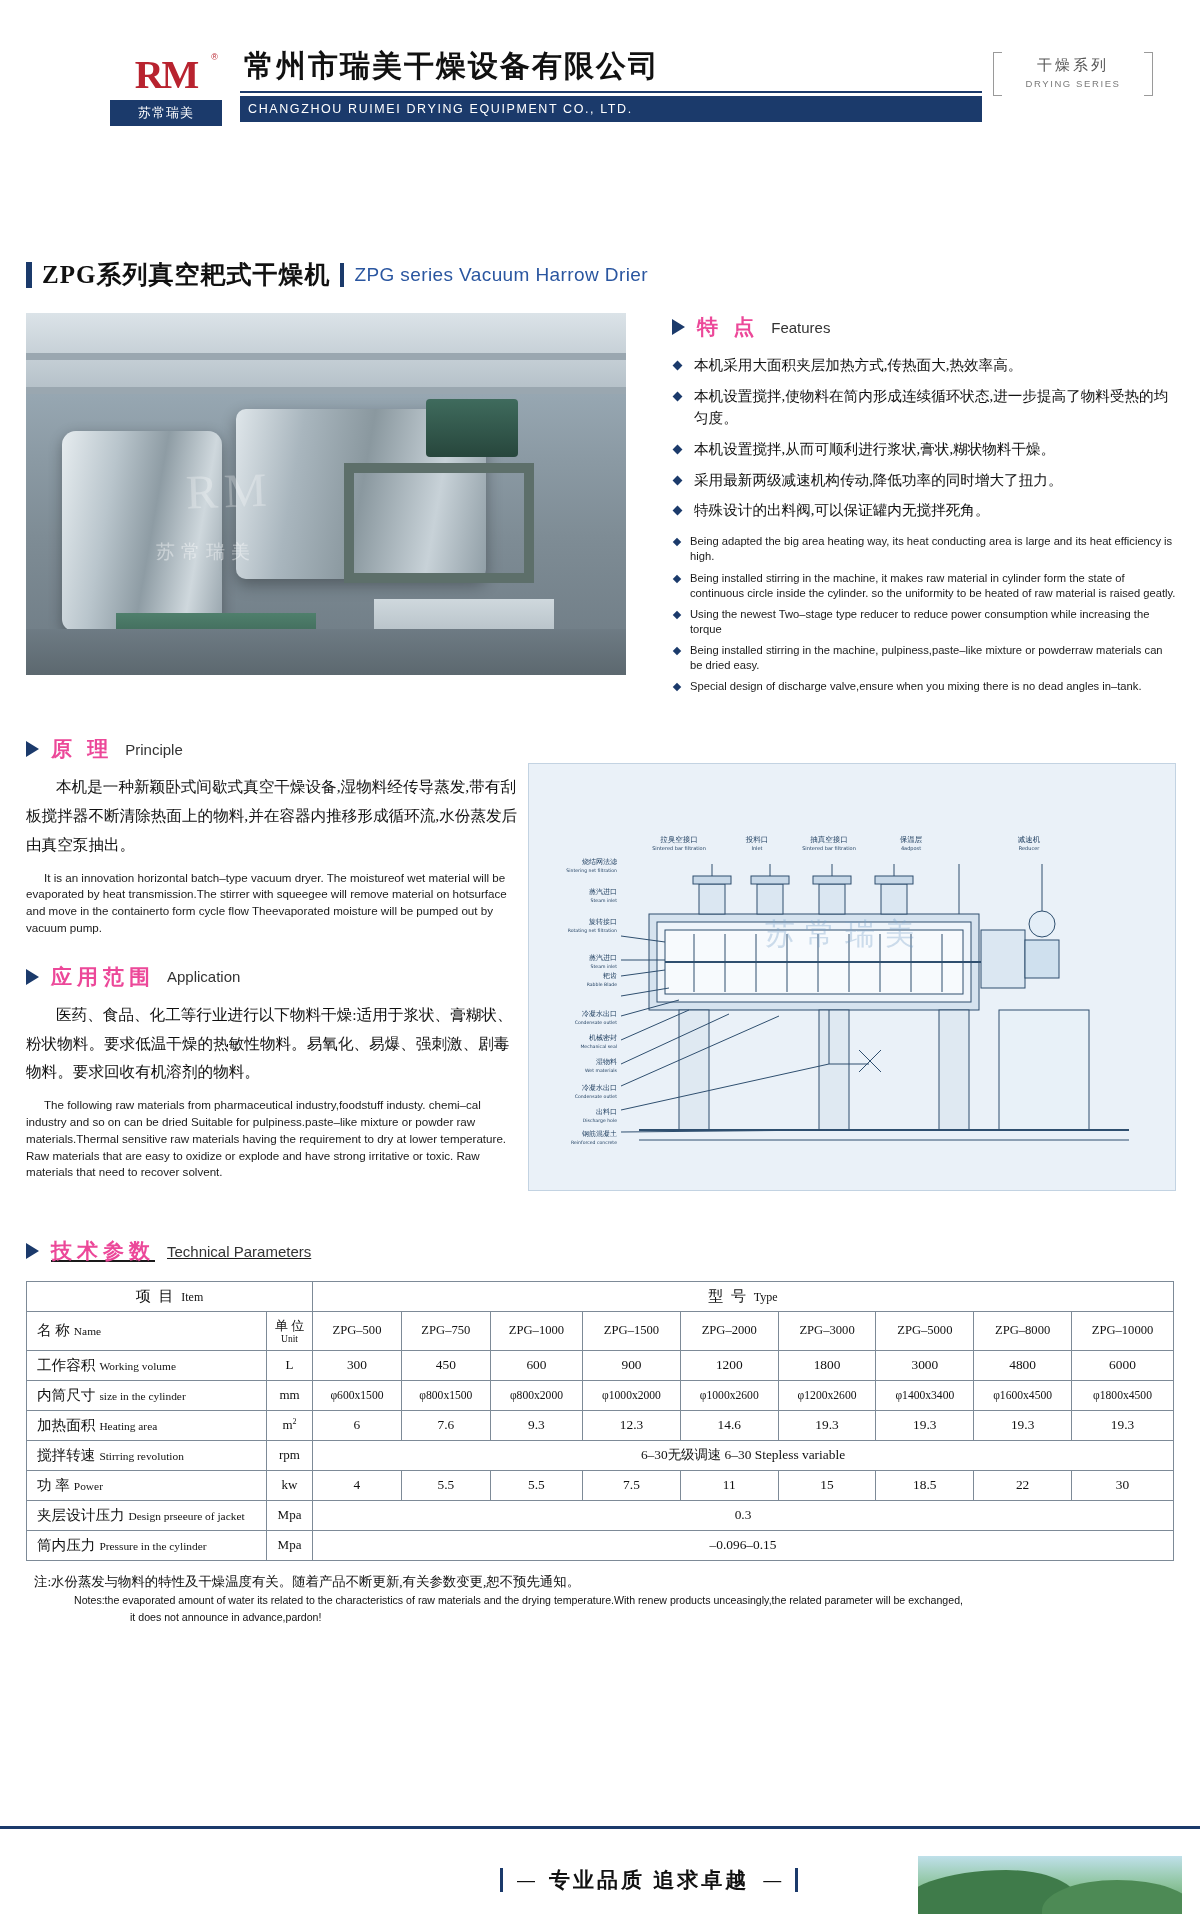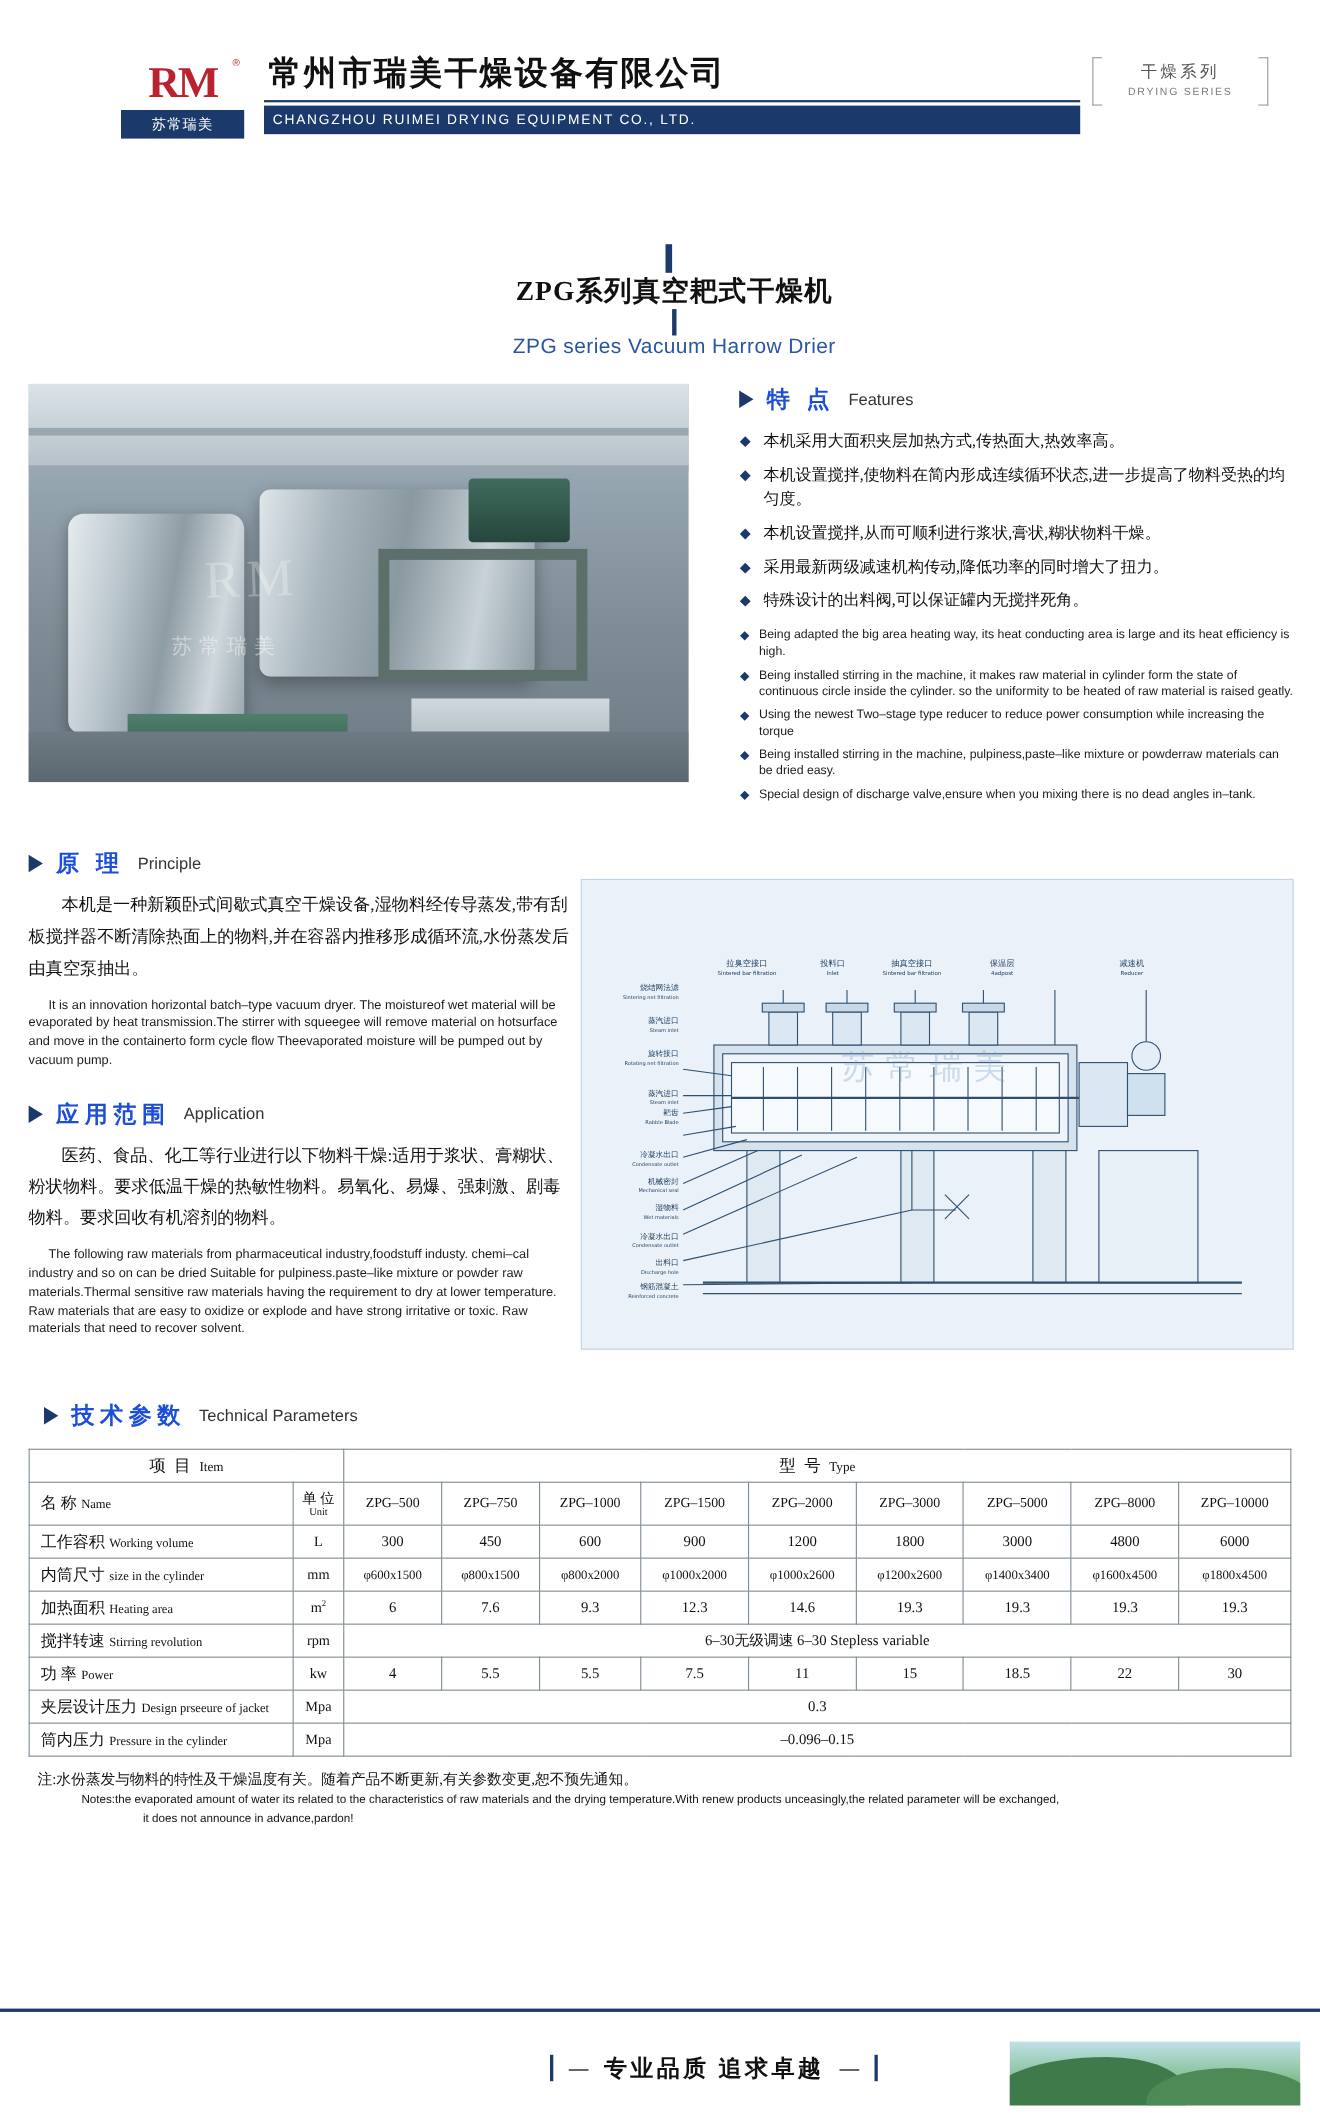--- a/index.html
+++ b/index.html
@@ -110,25 +110,24 @@
     top: -4px;
     width: 9px;
     height: 44px;
     border: 1px solid #9a9a9a;
   }
   .series-tag .br-l { left: -18px; border-right: none; }
   .series-tag .br-r { right: -18px; border-left: none; }
 
   
   .title-row {
-    margin: 62px 0 0 26px;
+    margin: 98px 0 0 26px;
     display: flex;
     align-items: center;
     gap: 0;
-    flex-direction: column;
   }
   .tbar {
     width: 6px; height: 26px;
     background: #1b3a6b;
     margin-right: 10px;
   }
   .title-cn {
     font-family: "Liberation Serif", serif;
     font-size: 25px;
     font-weight: bold;
@@ -235,21 +234,21 @@
     display: flex; align-items: center; gap: 12px;
   }
   .tri {
     width: 0; height: 0;
     border-left: 13px solid #1b3a6b;
     border-top: 8px solid transparent;
     border-bottom: 8px solid transparent;
   }
   .sec-cn {
     font-family: "Liberation Serif", serif;
-    font-size: 21px; font-weight: bold; color: #1d4ed8;
+    font-size: 21px; font-weight: bold; color: #ec4899;
     letter-spacing: 5px;
   }
   .sec-en {
     font-size: 15px; color: #333;
   }
   ul.bul {
     list-style: none;
     margin: 14px 0 0 0;
     padding: 0;
   }
@@ -330,21 +329,22 @@
     position: absolute;
     left: 236px; top: 150px;
     font-family: "Liberation Serif", serif;
     font-size: 30px;
     color: rgba(120,160,200,.35);
     letter-spacing: 10px;
   }
 
   
   .params-head {
-    margin: 10px 0 0 40px;
+    margin: 10px 0 0 26px;
+    text-decoration: underline;
   }
   table.spec {
     border-collapse: collapse;
     width: 1148px;
     margin: 16px 0 0 26px;
     font-family: "Liberation Serif", serif;
   }
   table.spec th, table.spec td {
     border: 1px solid #7d8a97;
     text-align: center;

